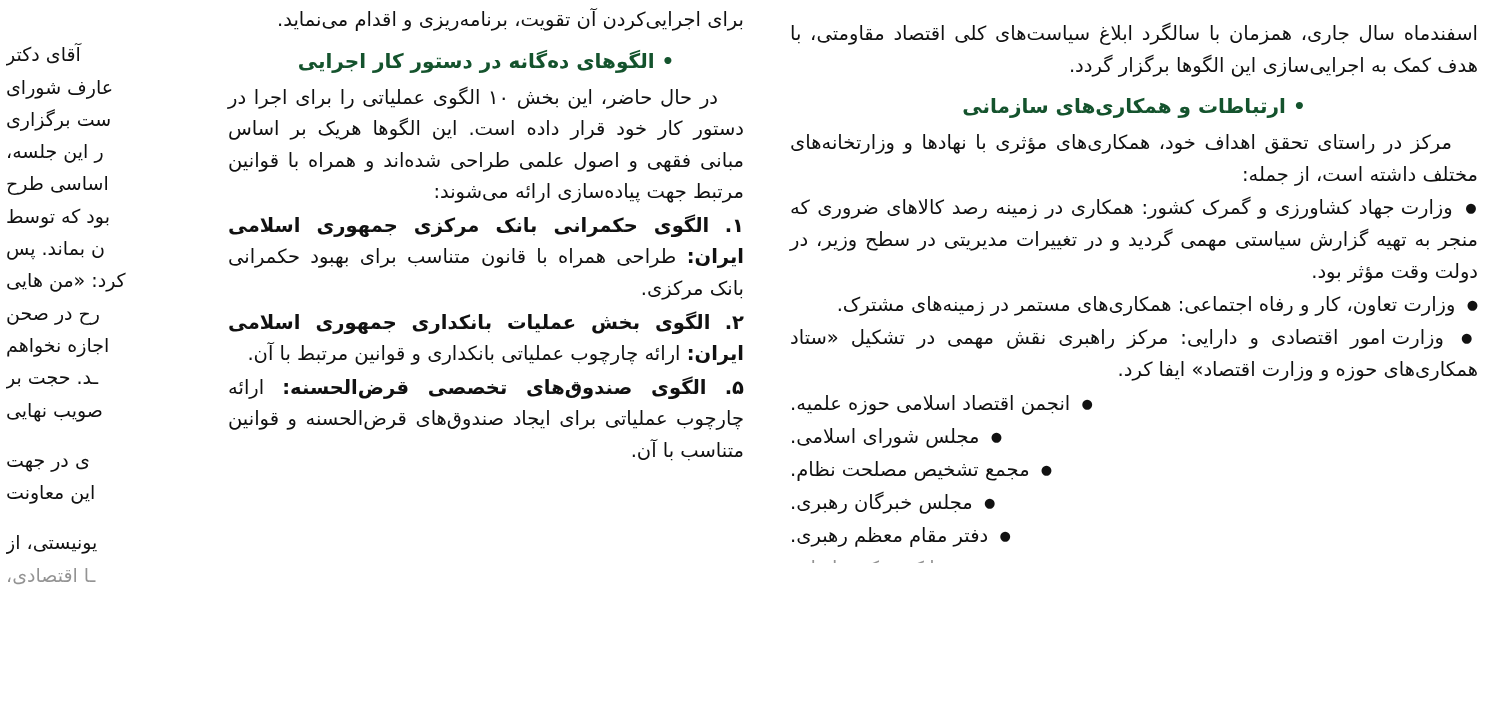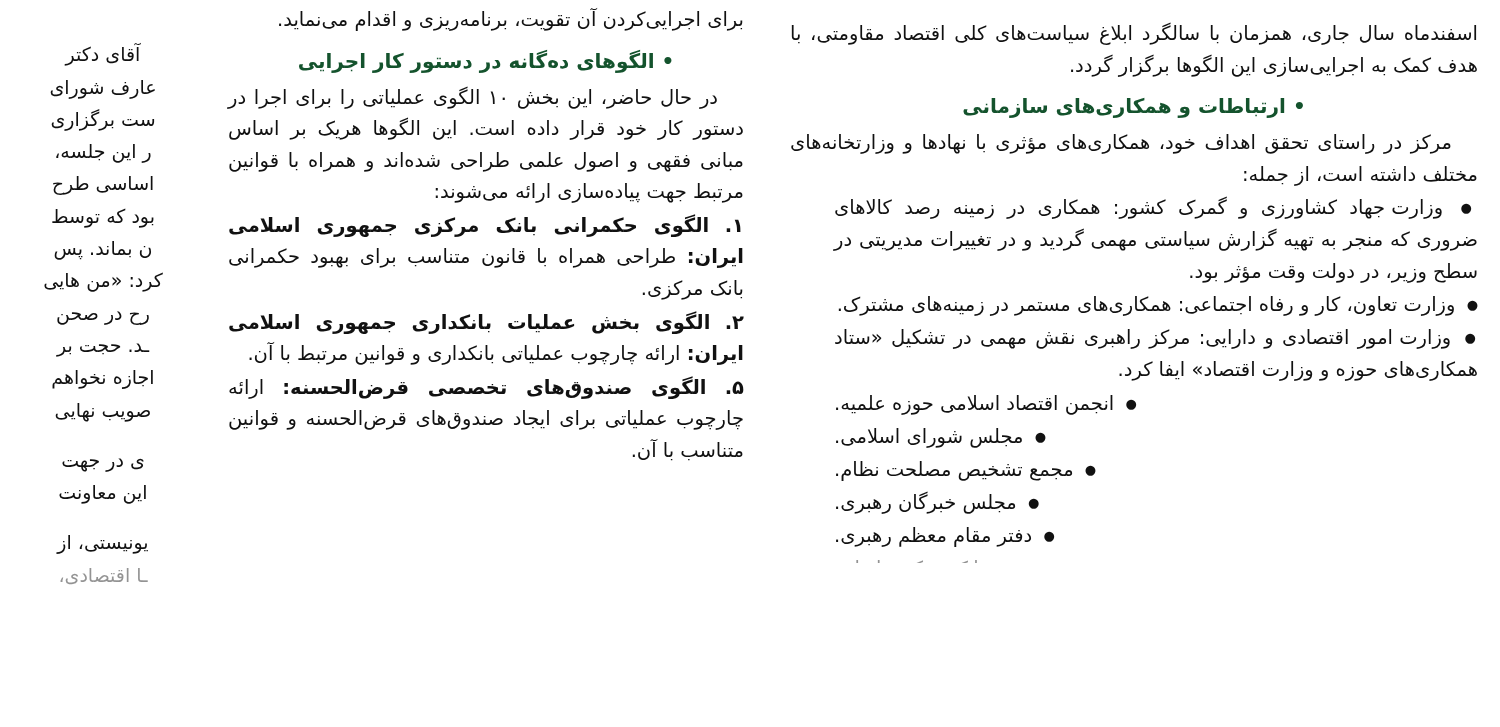--- a/index.html
+++ b/index.html
@@ -69,38 +69,37 @@
   .bul-list {
     margin: 2px 0 0 0;
     padding: 0;
     list-style: none;
   }
   .bul-list li {
     font-size: 19.5px;
     line-height: 1.64;
     text-align: justify;
     margin-bottom: 1px;
-    margin-left: 44px;
   }
   .bul-list li .dot {
     font-size: 13px;
     vertical-align: 2px;
     margin-left: 5px;
   }
   .faded {
     opacity: 0.45;
   }
   .cut-line {
     overflow: hidden;
     height: 14px;
   }
   .col-right .line {
     font-size: 19px;
     line-height: 1.7;
-    text-align: center;
+    text-align: left;
     white-space: nowrap;
     overflow: hidden;
   }
   .col-right .spacer {
     height: 18px;
   }
   .indent-first {
     text-indent: 26px;
   }
 </style>
@@ -113,22 +112,22 @@
     <div class="line faded">&nbsp;</div>
     <div class="line">آقای دکتر</div>
     <div class="line">عارف شورای</div>
     <div class="line">ست برگزاری</div>
     <div class="line">ر این جلسه،</div>
     <div class="line">اساسی طرح</div>
     <div class="line">بود که توسط</div>
     <div class="line">ن بماند. پس</div>
     <div class="line">کرد: «من هایی</div>
     <div class="line">رح در صحن</div>
+    <div class="line">اجازه نخواهم</div>
     <div class="line">ـد. حجت بر</div>
-    <div class="line">اجازه نخواهم</div>
     <div class="line">صویب نهایی</div>
     <div class="spacer"></div>
     <div class="line">ی در جهت</div>
     <div class="line">این معاونت</div>
     <div class="spacer"></div>
     <div class="line">یونیستی، از</div>
     <div class="line faded">ـا اقتصادی،</div>
   </div>
 
   <div class="column col-mid">

